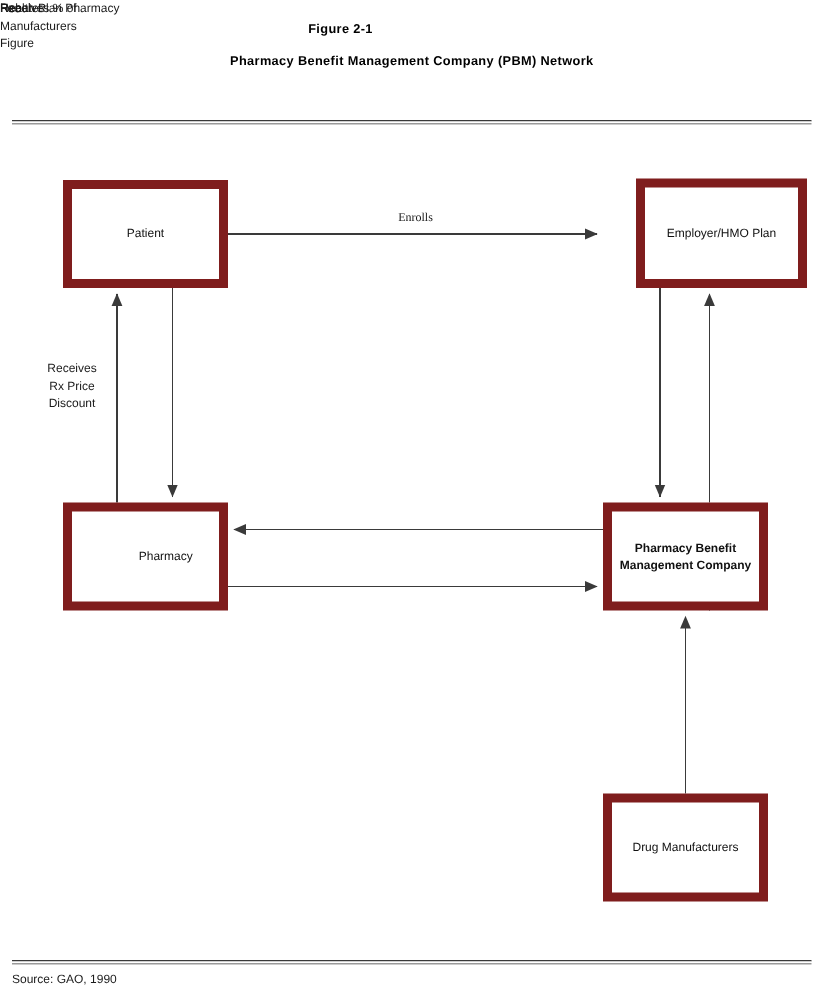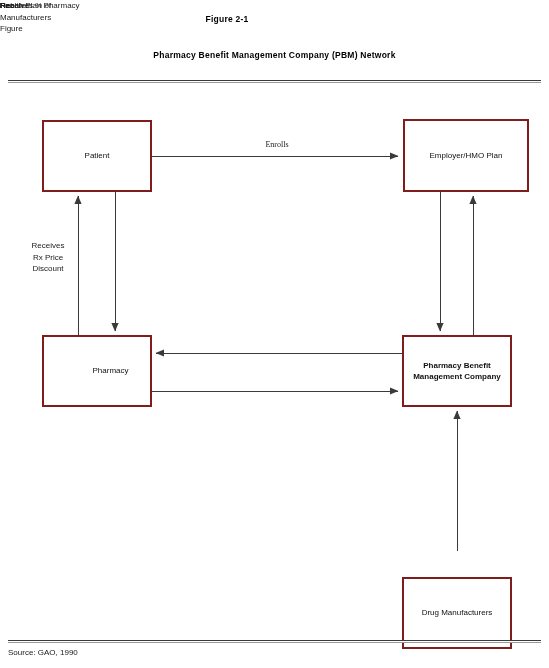--- a/index.html
+++ b/index.html
@@ -24,21 +24,21 @@
     width: 549px;
   }
   .hdr-line {
     text-align: center;
     font-size: 8.5px;
     font-weight: bold;
     letter-spacing: 0.25px;
     color: #000000;
   }
   #figure-number { top: 14px; position: absolute; width: 454px; }
-  #figure-title  { top: 50px; position: absolute; width: 549px; }
+  #figure-title  { top: 35px; position: absolute; width: 549px; }
 
   
   .rule {
     position: absolute;
     left: 8px;
     width: 533px;
     height: 3px;
   }
   .rule .rule-dark {
     height: 1px;
@@ -71,38 +71,38 @@
   #diagram-canvas {
     position: absolute;
     left: 0; top: 0;
     width: 549px;
     height: 668px;
   }
 
   
   .node {
     position: absolute;
-    border: 2px solid #7f1d1d;
+    border: 6px solid #7f1d1d;
     background: #ffffff;
     box-sizing: border-box;
     display: flex;
     align-items: center;
     justify-content: center;
     text-align: center;
     font-size: 8px;
     line-height: 11.5px;
     color: #111111;
   }
   .node.bold { font-weight: bold; }
 
   #node-patient       { left: 42px;  top: 120px; width: 110px; height: 72px; }
-  #node-employer      { left: 403px; top: 119px; width: 126px; height: 73px; }
+  #node-employer      { left: 424px; top: 119px; width: 114px; height: 73px; }
   #node-pharmacy      { left: 42px;  top: 335px; width: 110px; height: 72px; padding-left: 27px; }
   #node-pbm           { left: 402px; top: 335px; width: 110px; height: 72px; }
-  #node-manufacturers { left: 402px; top: 577px; width: 110px; height: 72px; }
+  #node-manufacturers { left: 402px; top: 529px; width: 110px; height: 72px; }
 
   
   #connectors {
     position: absolute;
     left: 0; top: 0;
     width: 549px;
     height: 668px;
     pointer-events: none;
   }
 

